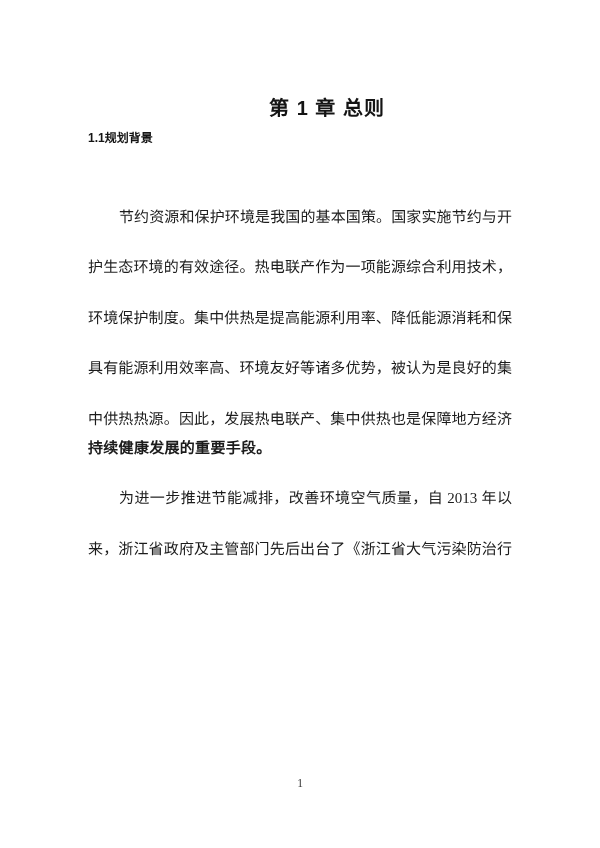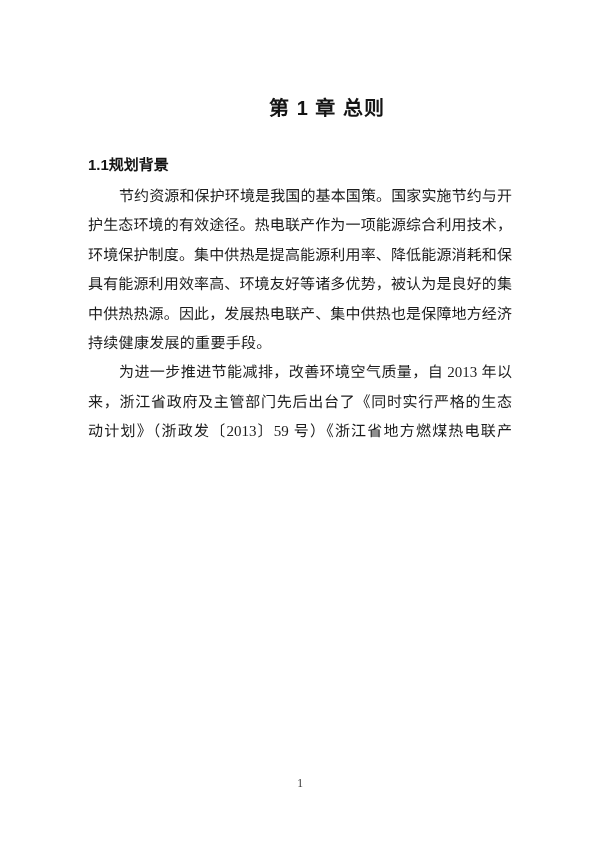--- a/index.html
+++ b/index.html
@@ -26,26 +26,26 @@
     transform: translateX(27px);
     font-family: "Liberation Sans", "DejaVu Sans", sans-serif;
     font-weight: bold;
     font-size: 20px;
     line-height: 28px;
     letter-spacing: 1px;
     color: #141414;
   }
   .section-heading {
     position: absolute;
-    top: 153px;
+    top: 126px;
     left: 88px;
     margin: 0;
     font-family: "Liberation Sans", "DejaVu Sans", sans-serif;
     font-weight: bold;
-    font-size: 15px;
+    font-size: 12px;
     line-height: 24px;
     color: #141414;
   }
   .body-text {
     position: absolute;
     top: 182px;
     left: 88px;
     width: 424px;
   }
   .para {
@@ -58,25 +58,27 @@
     line-height: 29.4px;
     font-size: 15px;
     white-space: nowrap;
     color: #1c1c1c;
   }
   .line.full {
     white-space: normal;
     text-align: justify;
     text-align-last: justify;
     text-justify: inter-character;
+    margin-top: 21px;
   }
   .line.end {
     text-align: right;
     text-align-last: left;
     letter-spacing: 0.3px;
+    font-weight: bold;
   }
   .line.first {
     text-indent: 31px;
   }
   .page-number {
     position: absolute;
     top: 776px;
     left: 0;
     width: 600px;
     text-align: center;
@@ -101,22 +103,21 @@
       <span class="line full">护生态环境的有效途径。热电联产作为一项能源综合利用技术，</span>
       <span class="line full">环境保护制度。集中供热是提高能源利用率、降低能源消耗和保</span>
       <span class="line full">具有能源利用效率高、环境友好等诸多优势，被认为是良好的集</span>
       <span class="line full">中供热热源。因此，发展热电联产、集中供热也是保障地方经济</span>
       <span class="line end">持续健康发展的重要手段。</span>
     </p>
 
 
     <p class="para">
       <span class="line first full">为进一步推进节能减排，改善环境空气质量，自 2013 年以</span>
-      <span class="line full">来，浙江省政府及主管部门先后出台了《同时实行严格的生态</span>
-      <span class="line full">动计划》（浙政发〔2013〕59 号）《浙江省地方燃煤热电联产</span>
+      <span class="line full">来，浙江省政府及主管部门先后出台了《浙江省大气污染防治行</span>
     </p>
 
 
   </div>
 
   <div class="page-number">1</div>
 
 </div>
 
 </body></html>

